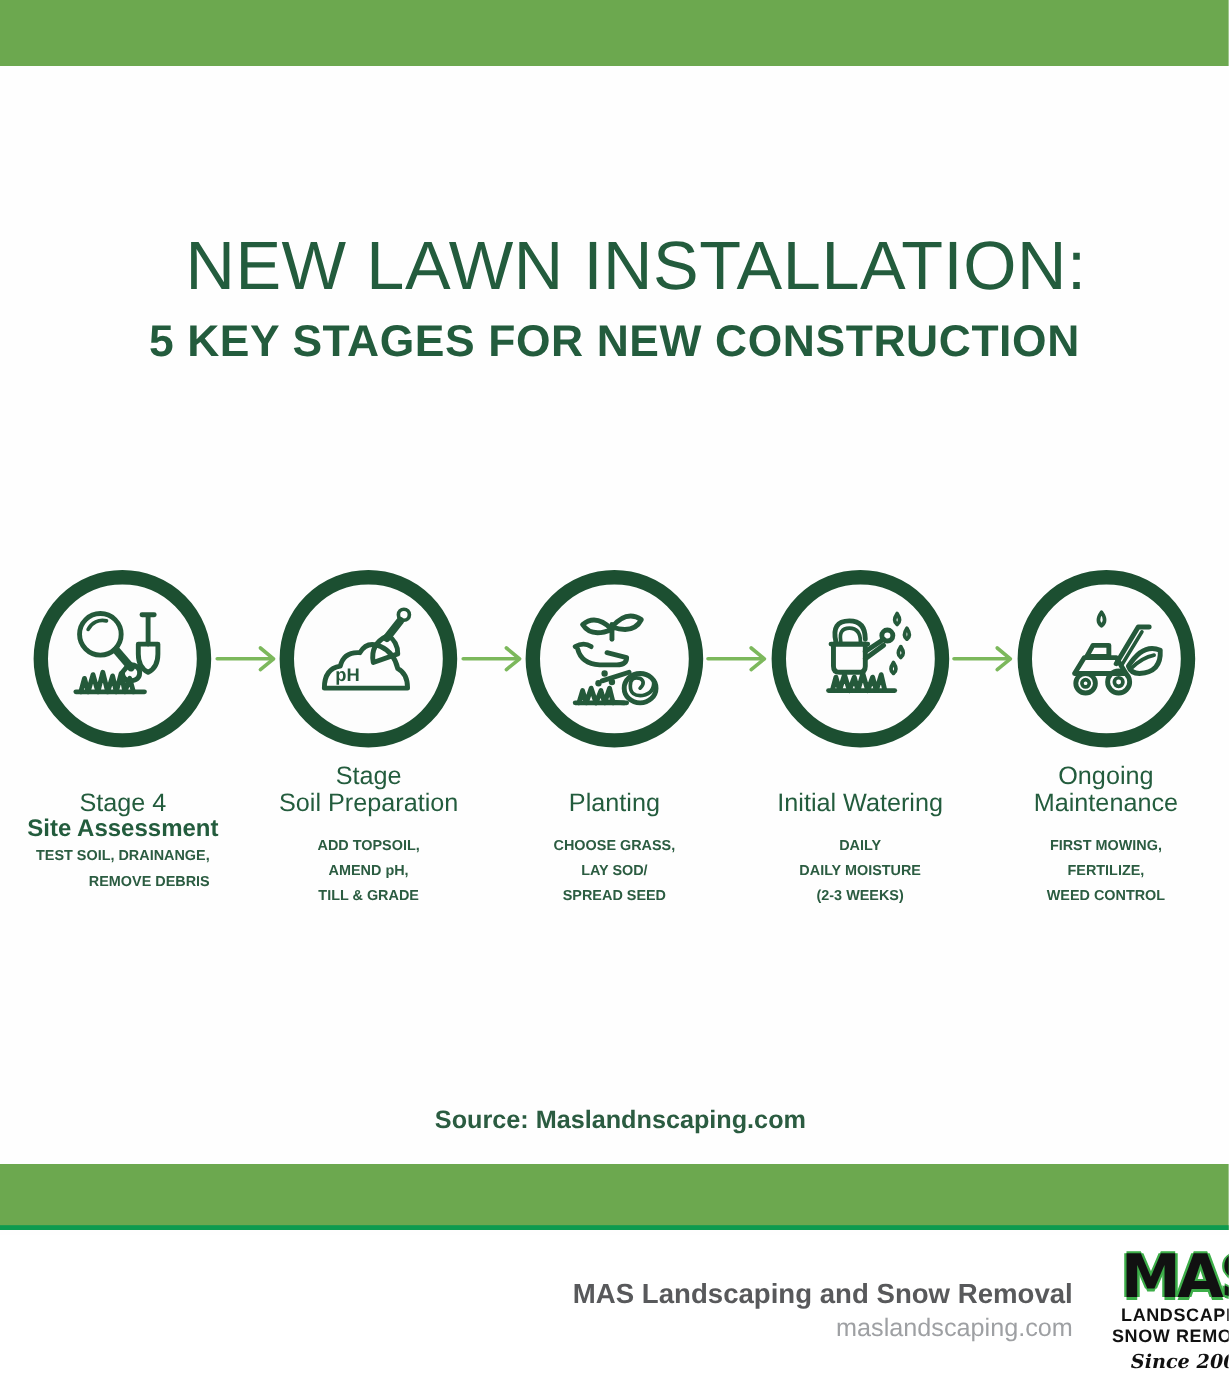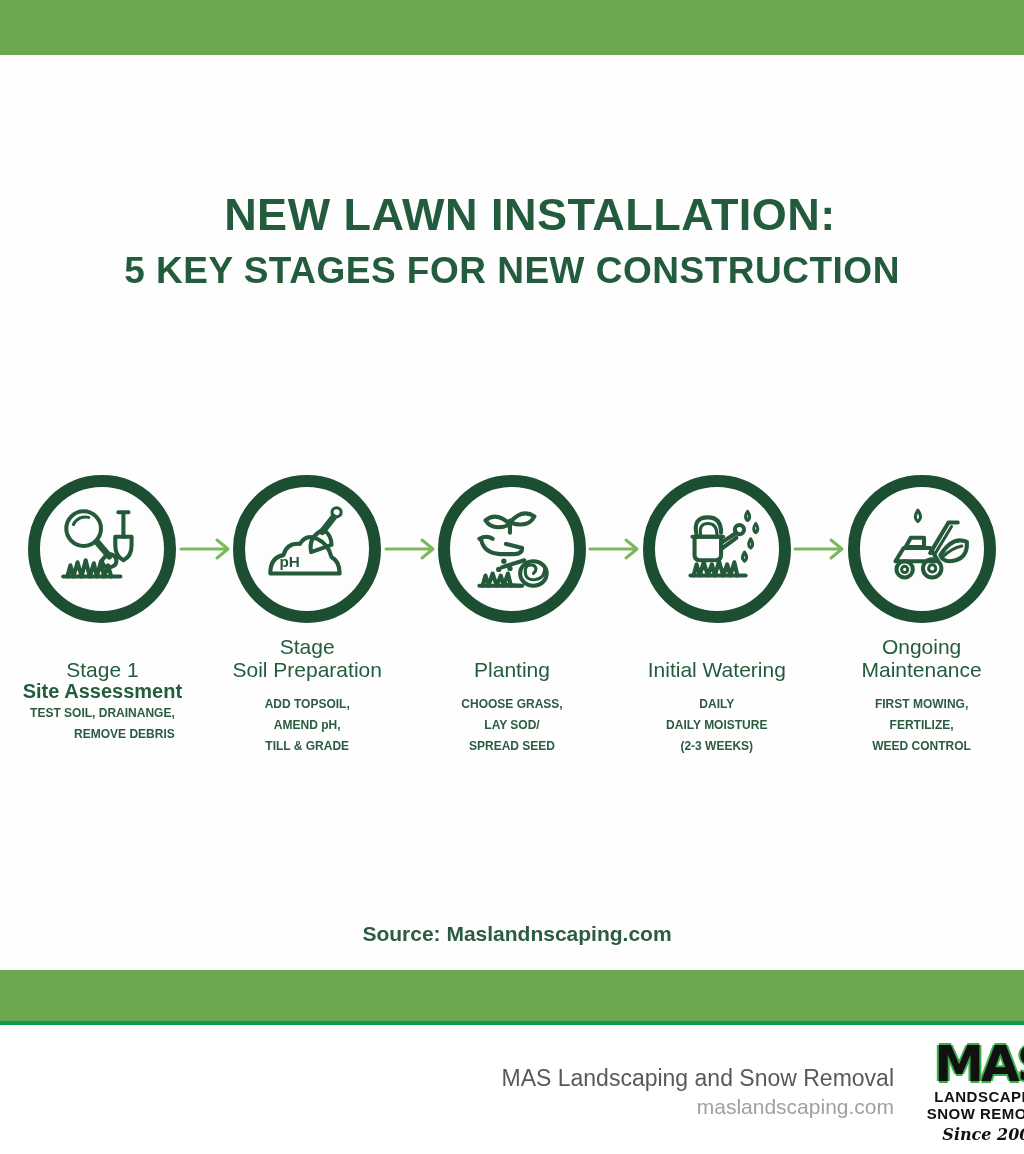--- a/index.html
+++ b/index.html
@@ -4,21 +4,21 @@
 <style>
   * { margin:0; padding:0; box-sizing:border-box; }
   body { font-family:"Liberation Sans", sans-serif; background:#fff; }
   .page { position:relative; width:1024px; height:1154px; background:#fefefe; overflow:hidden; margin:0 auto; }
 
   .bar { position:absolute; left:0; width:100%; height:55px; background:#6CA84F; }
   .bar.top { top:0; }
   .bar.bottom { top:970px; border-bottom:4px solid #0D9B4F; }
 
   .title-block { position:absolute; top:188px; left:0; width:100%; text-align:center; color:#235C3D; }
-  .title-1 { font-size:45px; font-weight:bold; letter-spacing:0.5px; line-height:1.2;margin-left:36px; }
+  .title-1 { font-size:57px; font-weight:normal; letter-spacing:0.5px; line-height:1.2;margin-left:36px; }
   .title-2 { font-size:37px; font-weight:bold; letter-spacing:0.5px; line-height:1.25; margin-top:6px; }
 
   .stages-row { position:absolute; top:475px; left:0; width:100%; height:290px; display:flex; }
   .stage { width:20%; display:flex; flex-direction:column; align-items:center; text-align:center; }
   .stage-circle { width:148px; height:148px; border:12px solid #1C4F31; border-radius:50%;
                   background:#fdfdfd; display:flex; align-items:center; justify-content:center; flex:0 0 auto; }
   .stage-circle svg { width:102px; height:102px; }
   .ico { stroke:#24593A; fill:none; stroke-width:4; stroke-linecap:round; stroke-linejoin:round; }
   .ico-thick { stroke-width:6.5; }
   .ico-thin { stroke-width:3; }
@@ -32,21 +32,21 @@
 
   .flow-arrow { position:absolute; top:62px; width:54px; height:24px; }
   .flow-arrow svg { display:block; }
 
   .source-line { position:absolute; top:922px; left:0; width:100%; text-align:center;
                  font-size:21px; font-weight:bold; color:#2B5C41;padding-left:10px; }
 
   .footer { position:absolute; top:1029px; left:0; width:100%; height:125px; background:#fff;
             display:flex; align-items:center; justify-content:flex-end; overflow:hidden; }
   .footer-text { text-align:right; margin-right:14px; }
-  .company { font-size:23px; font-weight:normal; color:#58595B; line-height:30px; }
+  .company { font-size:23px; font-weight:bold; color:#58595B; line-height:30px; }
   .website { font-size:21px; color:#9EA0A3; line-height:27px; }
   .mas-logo { flex:0 0 auto; width:168px; margin-right:-52px; text-align:center; color:#0b0b0b; }
   .logo-word { font-family:"DejaVu Sans", sans-serif; font-size:50px; font-weight:bold; letter-spacing:-3px;
                line-height:48px; color:#111;
                text-shadow:2px 0 0 #3DAE49, -2px 0 0 #3DAE49, 0 2px 0 #3DAE49, 0 -2px 0 #3DAE49; }
   .logo-sub { font-size:15px; font-weight:bold; letter-spacing:0.5px; line-height:17px; color:#111; }
   .logo-since { font-family:"DejaVu Serif", serif; font-style:italic; font-weight:bold; font-size:16px;
                 margin-top:3px; color:#111; }
 </style>
 </head>
@@ -71,21 +71,21 @@
             <path class="ico-thin" d="M22 26 a13 13 0 0 1 15 -7"></path>
             <path class="ico-thick" d="M45 43 L57 57"></path>
             <path d="M55 55 q7 -1 9 5 q1 7 -7 8 q-7 0 -7 -7 z"></path>
             <path d="M66 14 h10 M71 14 v24"></path>
             <path d="M63 38 h16 v8 q0 11 -8 15 q-8 -4 -8 -15 z"></path>
             <path d="M12 77 h56"></path>
             <path d="M16 77 l3 -11 l3 11 l4 -14 l4 14 l4 -16 l4 16 l4 -13 l3 13 l4 -15 l3 15 l4 -11 l3 11"></path>
           </g>
         </svg>
       </div>
-      <div class="stage-heading">Stage 1</div>
+      <div class="stage-heading">Stage 4</div>
       <div class="stage-sub">Site Assessment</div>
       <div class="stage-details">TEST SOIL, DRAINANGE,
 REMOVE DEBRIS</div>
     </div>
 
     <div class="stage">
       <div class="stage-circle">
         <svg viewBox="0 0 100 100">
           <g class="ico">
             <path d="M14 74 q0 -16 13 -18 q3 -12 16 -11 q6 -10 17 -5 q11 5 14 18 q8 4 8 16 z"></path>

